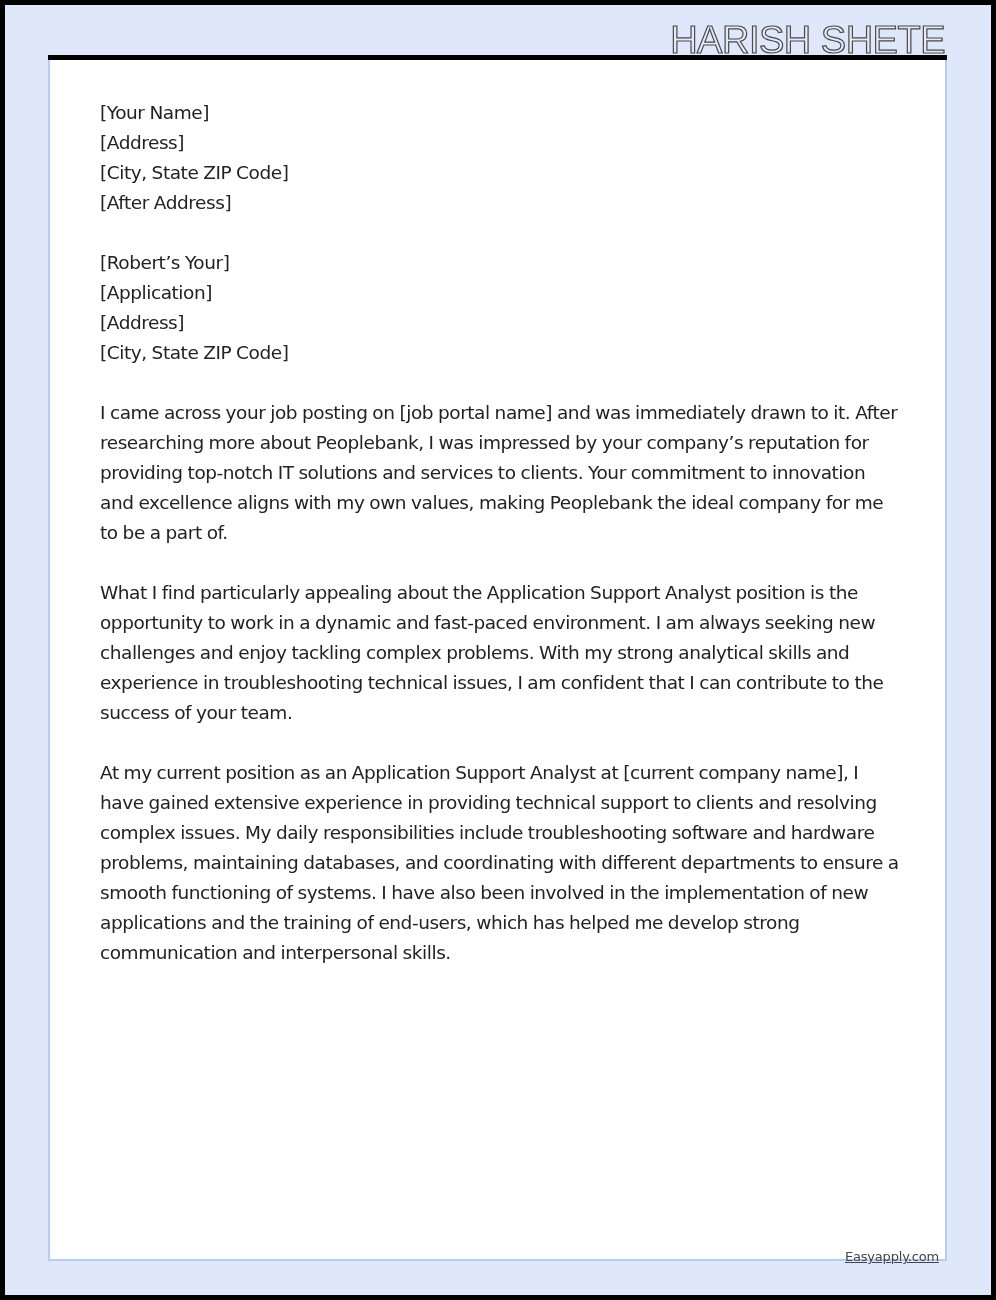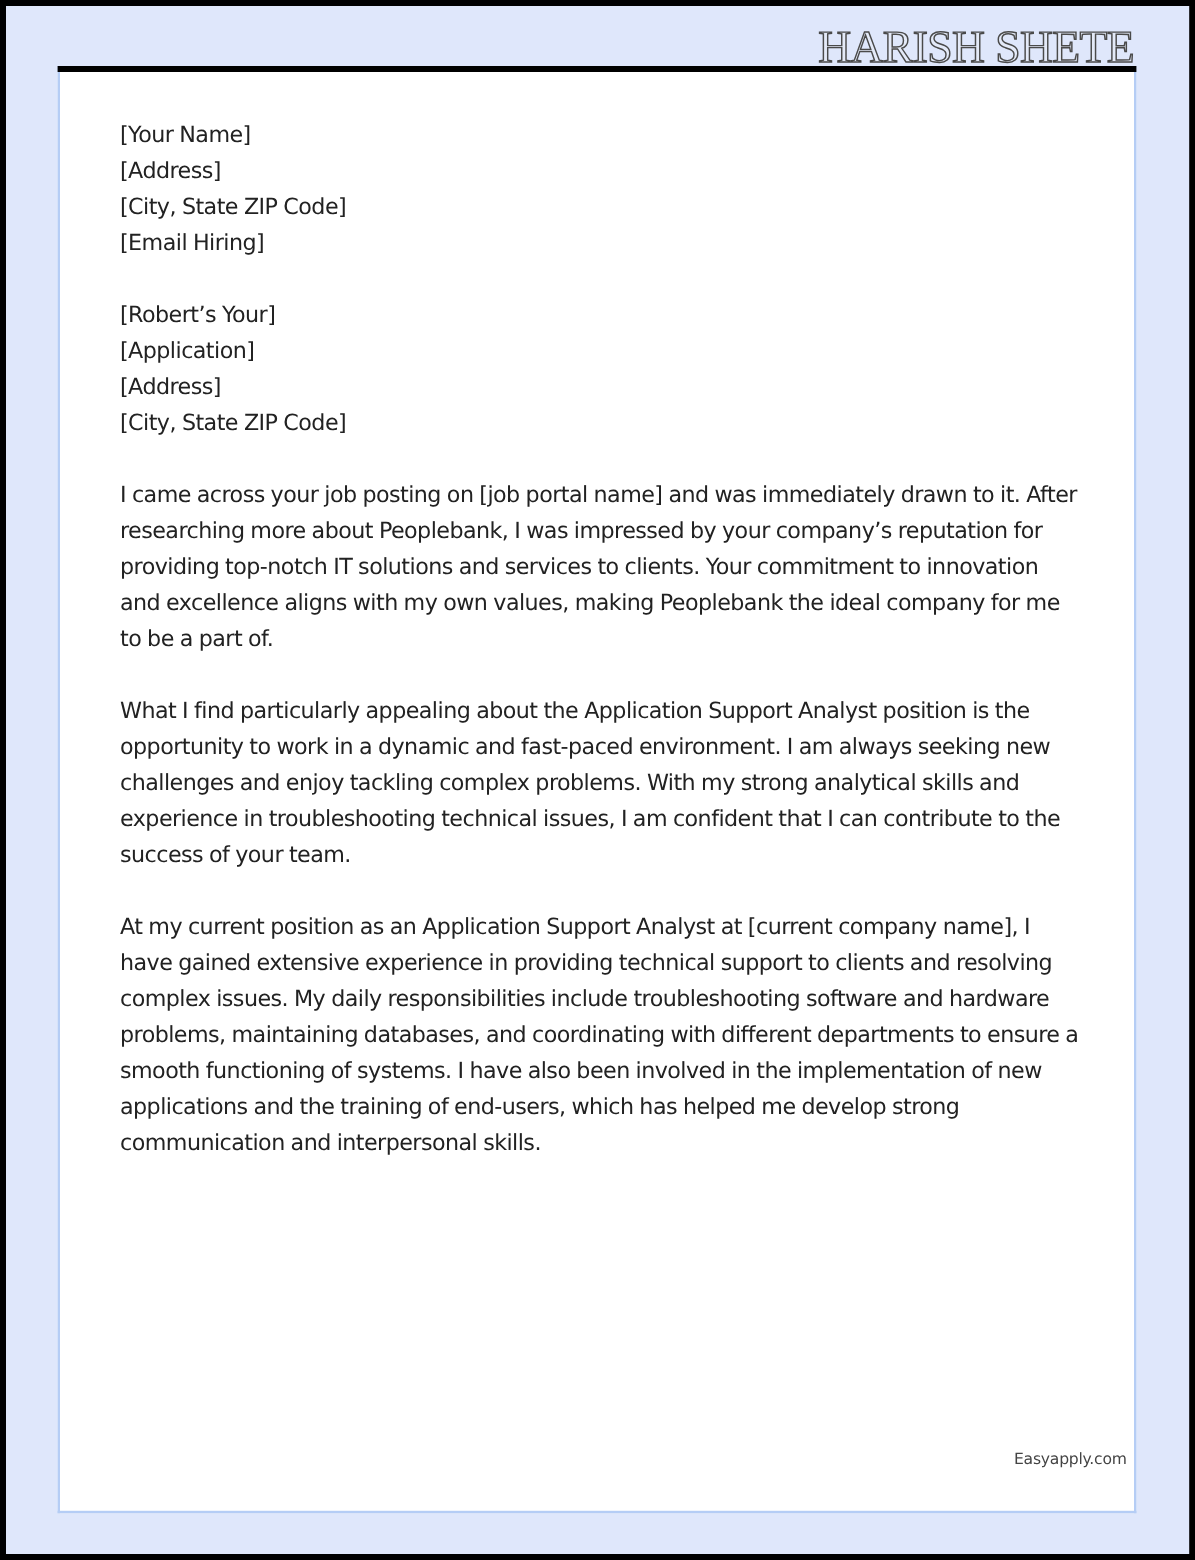--- a/index.html
+++ b/index.html
@@ -20,21 +20,21 @@
       height: 1300px;
       box-sizing: border-box;
       border: 5px solid #000;
       background: #dfe7fb;
       overflow: hidden;
     }
     .header-name {
       position: absolute;
       right: 46px;
       top: 12px;
-      font-family: Liberation Serif, serif;
+      font-family: Liberation Sans, sans-serif;
       font-size: 38px;
       font-weight: normal;
       letter-spacing: -0.5px;
       color: #e4eaf8;
       -webkit-text-stroke: 1.2px #4a4a4a;
       line-height: 46px;
       white-space: nowrap;
     }
     .page {
       position: absolute;
@@ -69,42 +69,43 @@
       word-spacing: -0.5px;
     }
     .letter .line { display: block; white-space: nowrap; }
     .letter .gap { display: block; height: 30px; }
     .letter p {
       margin: 0 0 30px 0;
     }
     .watermark {
       position: absolute;
       left: 840px;
-      top: 1204px;
+      top: 1244px;
       font-family: "DejaVu Sans", sans-serif;
       font-size: 13px;
       color: #444;
       letter-spacing: -0.2px;
       white-space: nowrap;
+      text-decoration: underline;
     }
   </style>
 </head>
 <body>
 
 <div class="frame">
   <div class="header-name">HARISH SHETE</div>
   <div class="page"></div>
   <div class="page-topbar"></div>
 
   <div class="letter">
     <div>
       <span class="line">[Your Name]</span>
       <span class="line">[Address]</span>
       <span class="line">[City, State ZIP Code]</span>
-      <span class="line">[Email Hiring]</span>
+      <span class="line">[After Address]</span>
     </div>
     <span class="gap"></span>
     <div>
       <span class="line">[Robert’s Your]</span>
       <span class="line">[Application]</span>
       <span class="line">[Address]</span>
       <span class="line">[City, State ZIP Code]</span>
     </div>
     <span class="gap"></span>
     <p>I came across your job posting on [job portal name] and was immediately drawn to it. After researching more about Peoplebank, I was impressed by your company’s reputation for providing top-notch IT solutions and services to clients. Your commitment to innovation and excellence aligns with my own values, making Peoplebank the ideal company for me to be a part of.</p>

